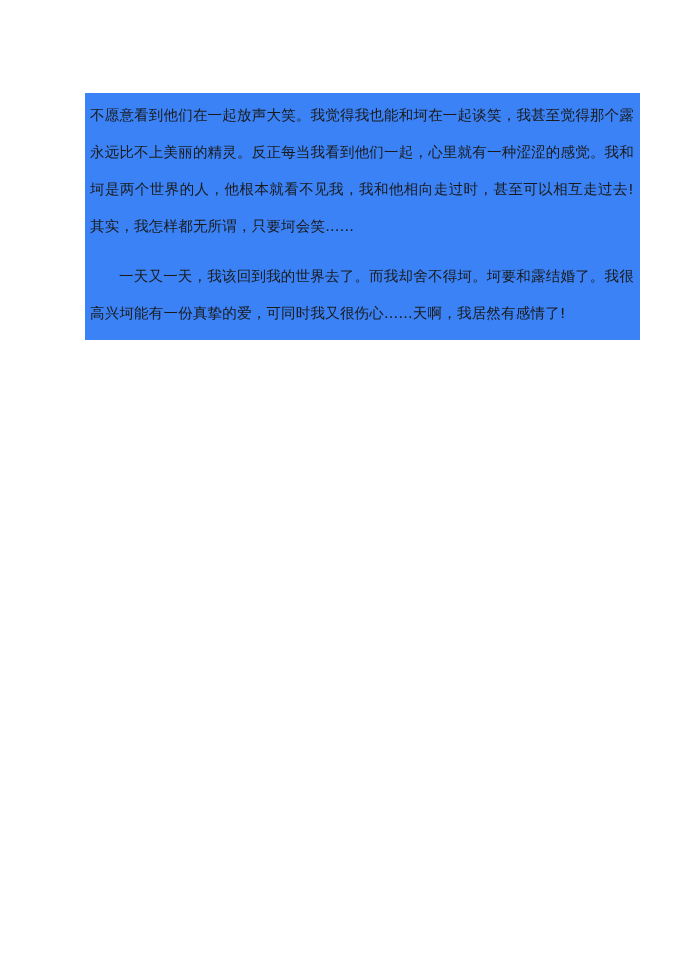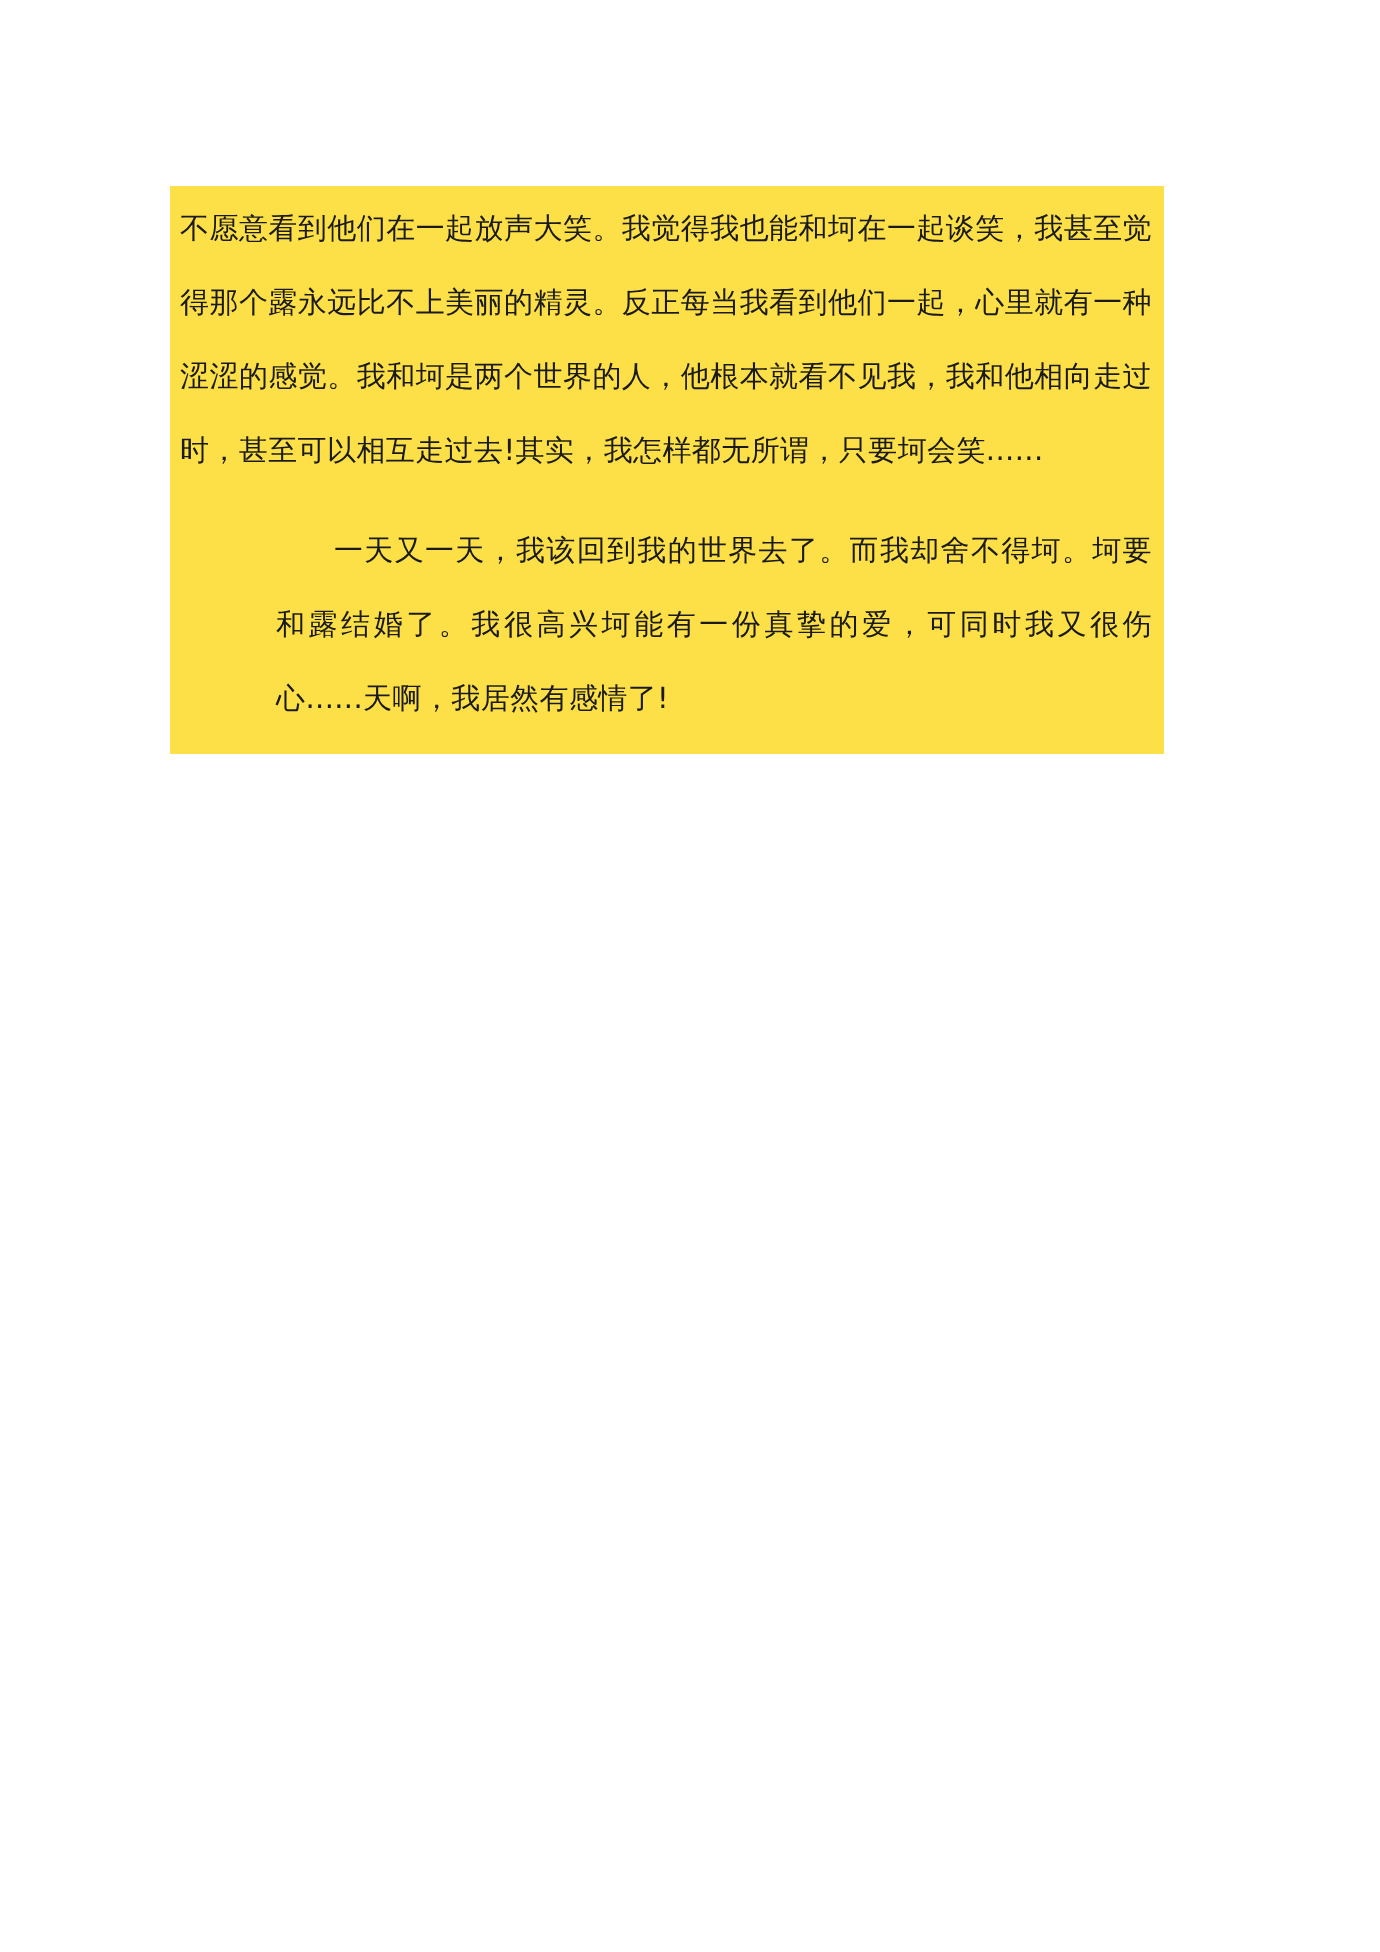--- a/index.html
+++ b/index.html
@@ -12,37 +12,36 @@
     width: 690px;
     height: 976px;
     background: #ffffff;
     overflow: hidden;
     font-family: "DejaVu Sans", "Liberation Sans", sans-serif;
   }
   .text-block {
     position: absolute;
     left: 85px;
     top: 93px;
-    width: 497px;
+    width: 555px;
     box-sizing: border-box;
-    background: #fde047;
+    background: #3b82f6;
     padding: 4px 6px 8px 5px;
   }
   .para {
     margin: 0;
     font-size: 14.5px;
     line-height: 37px;
     color: #1a1a1a;
     text-align: justify;
     letter-spacing: 0.2px;
     word-break: break-all;
   }
   .para + .para {
     margin-top: 13px;
-    margin-left: 48px;
   }
   .para.indent {
     text-indent: 2em;
   }
 </style>
 </head>
 <body>
 
 <div class="page">
   <div class="text-block">

